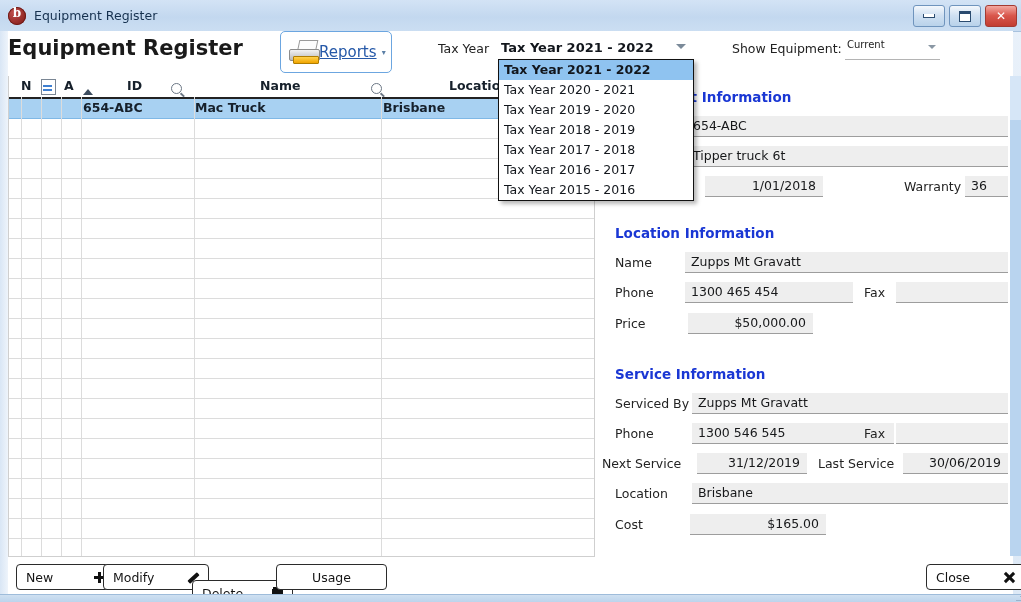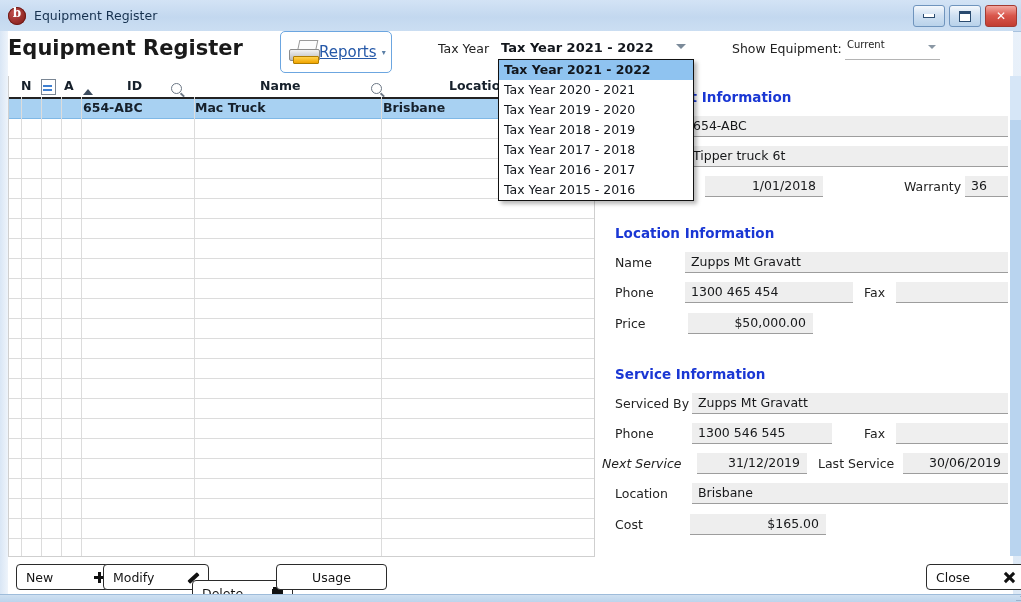--- a/index.html
+++ b/index.html
@@ -278,29 +278,29 @@
     </div>
 
     <div class="sec-title" style="left:15px;top:286px;">Service Information</div>
 
     <div class="flabel" style="left:15px;top:316px;">Serviced By</div>
     <div class="fbox" style="left:92px;top:313px;width:316px;">
       <div class="t">Zupps Mt Gravatt</div>
     </div>
 
     <div class="flabel" style="left:15px;top:346px;">Phone</div>
-    <div class="fbox" style="left:92px;top:343px;width:140px;">
+    <div class="fbox" style="left:92px;top:343px;width:202px;">
       <div class="t">1300 546 545</div>
     </div>
     <div class="flabel" style="left:264px;top:346px;">Fax</div>
     <div class="fbox empty" style="left:296px;top:343px;width:112px;">
       <div class="t"></div>
     </div>
 
-    <div class="flabel" style="left:2px;top:376px;font-style:italic;">Next Service</div>
+    <div class="flabel" style="left:2px;top:376px;">Next Service</div>
     <div class="fbox num" style="left:97px;top:373px;width:110px;">
       <div class="t">31/12/2019</div>
     </div>
     <div class="flabel" style="left:218px;top:376px;">Last Service</div>
     <div class="fbox num" style="left:303px;top:373px;width:105px;">
       <div class="t">30/06/2019</div>
     </div>
 
     <div class="flabel" style="left:15px;top:406px;">Location</div>
     <div class="fbox" style="left:92px;top:403px;width:316px;">

